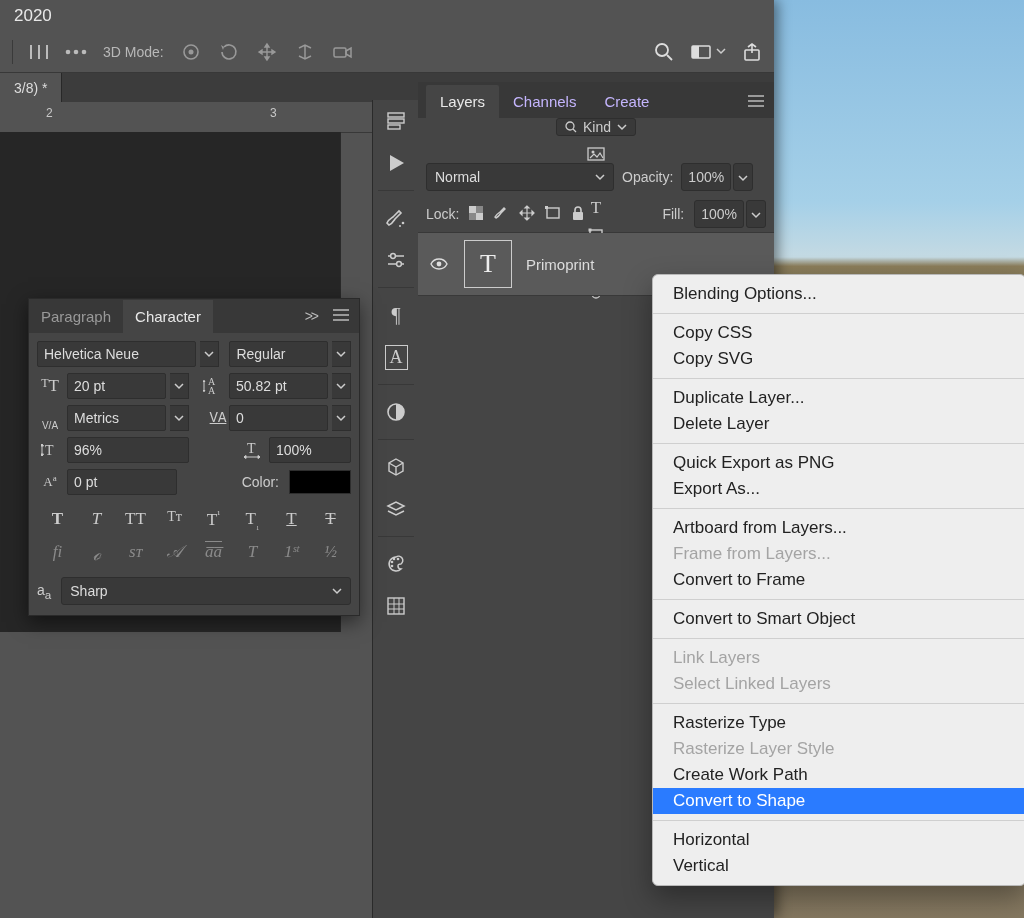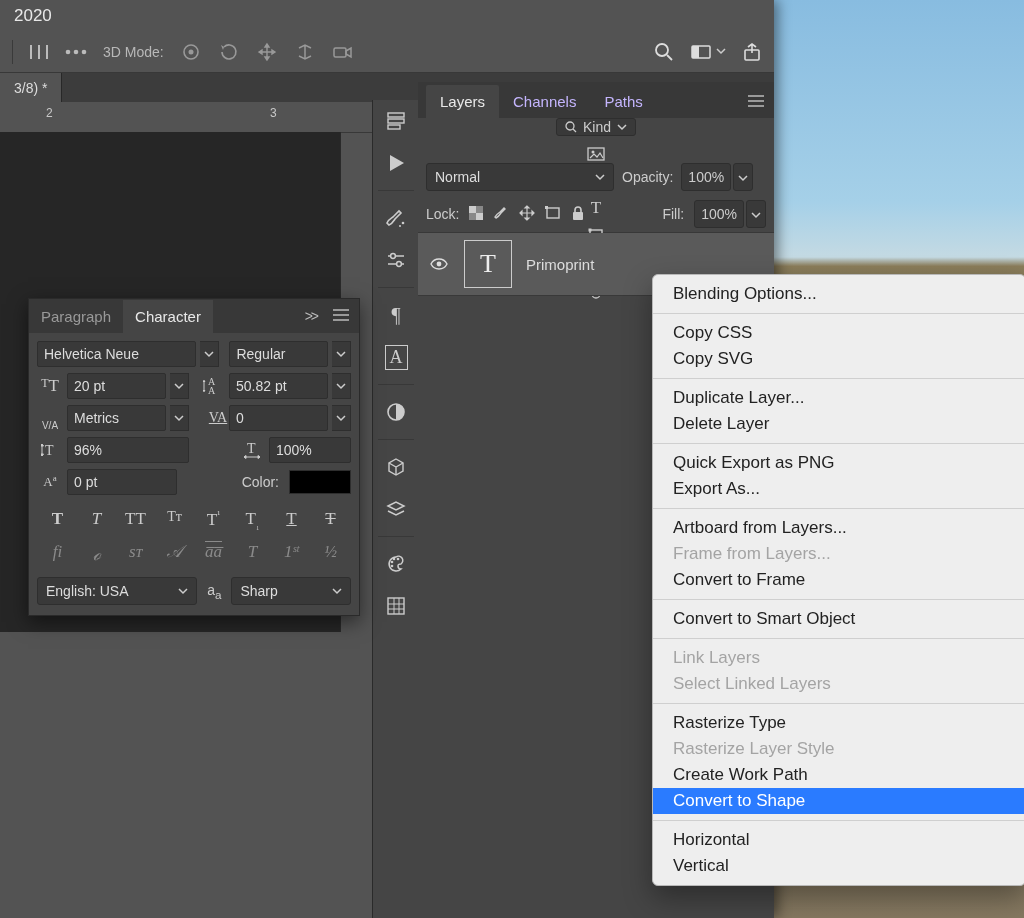--- a/index.html
+++ b/index.html
@@ -603,21 +603,21 @@
           <line x1="8" y1="2" x2="8" y2="18" stroke="#ccc"></line>
           <line x1="13" y1="2" x2="13" y2="18" stroke="#ccc"></line>
         </svg>
       </div>
   </div>
 
   <div class="layers-panel">
     <div class="panel-header">
       <div class="panel-tab active">Layers</div>
       <div class="panel-tab">Channels</div>
-      <div class="panel-tab">Paths</div>
+      <div class="panel-tab">Create</div>
       <div class="panel-menu">
         <svg width="16" height="12">
             <line x1="0" y1="1" x2="16" y2="1" stroke="#bbb" stroke-width="1.5"></line>
             <line x1="0" y1="6" x2="16" y2="6" stroke="#bbb" stroke-width="1.5"></line>
             <line x1="0" y1="11" x2="16" y2="11" stroke="#bbb" stroke-width="1.5"></line>
           </svg>
       </div>
     </div>
 
     <div class="layers-toolbar">
@@ -803,21 +803,21 @@
             </span>
           <span class="input">Metrics</span>
           <span class="drop-caret">
               <svg width="10" height="8">
                 <path d="M1 2l4 4 4-4" fill="none" stroke="#ccc" stroke-width="1.5"></path>
               </svg>
             </span>
         </div>
         <div class="field">
           <span class="field-icon">
-              <span style="font-family:Liberation Serif, serif;font-size:14px;text-decoration:underline;margin-left:12px;">VA</span>
+              <span style="font-family:Liberation Mono, monospace;font-size:14px;text-decoration:underline;margin-left:12px;">VA</span>
             </span>
           <span class="input">0</span>
           <span class="drop-caret">
               <svg width="10" height="8">
                 <path d="M1 2l4 4 4-4" fill="none" stroke="#ccc" stroke-width="1.5"></path>
               </svg>
             </span>
         </div>
       </div>
 
@@ -870,28 +870,20 @@
         <span>ℴ</span>
         <span>sᴛ</span>
         <span>𝒜</span>
         <span style="text-decoration:overline;">a̅a̅</span>
         <span>T</span>
         <span>1ˢᵗ</span>
         <span>½</span>
       </div>
 
       <div class="lang-row">
-        <div class="select" style="flex:1.4">
-          <span>English: USA</span>
-          <span class="caret">
-              <svg width="10" height="8">
-                <path d="M1 2l4 4 4-4" fill="none" stroke="#ccc" stroke-width="1.5"></path>
-              </svg>
-            </span>
-        </div>
         <span class="aa">a<sub>a</sub></span>
         <div class="select" style="flex:1">
           <span>Sharp</span>
           <span class="caret">
               <svg width="10" height="8">
                 <path d="M1 2l4 4 4-4" fill="none" stroke="#ccc" stroke-width="1.5"></path>
               </svg>
             </span>
         </div>
       </div>

